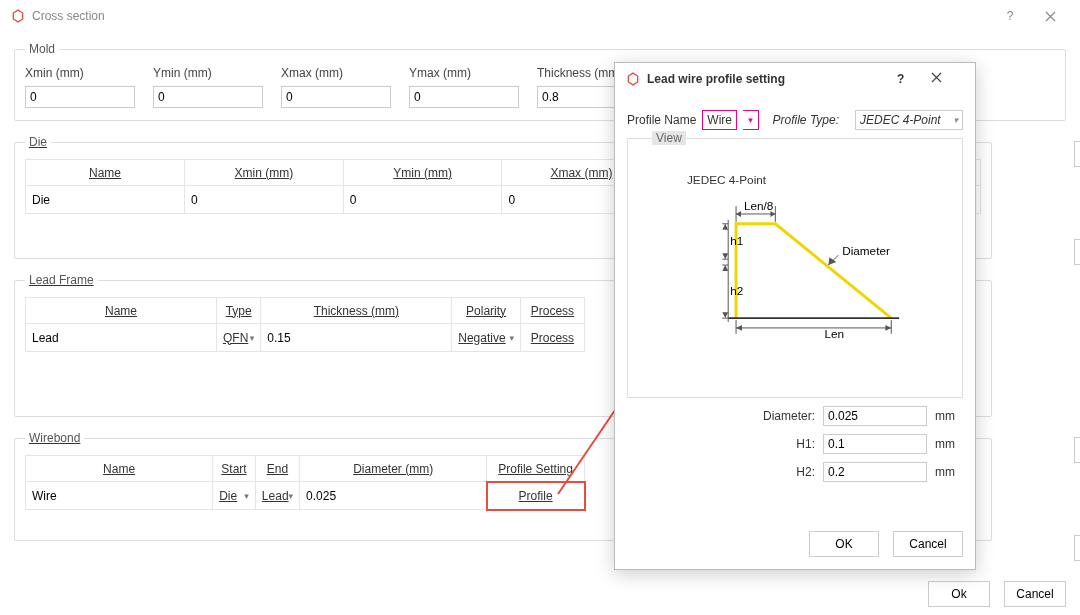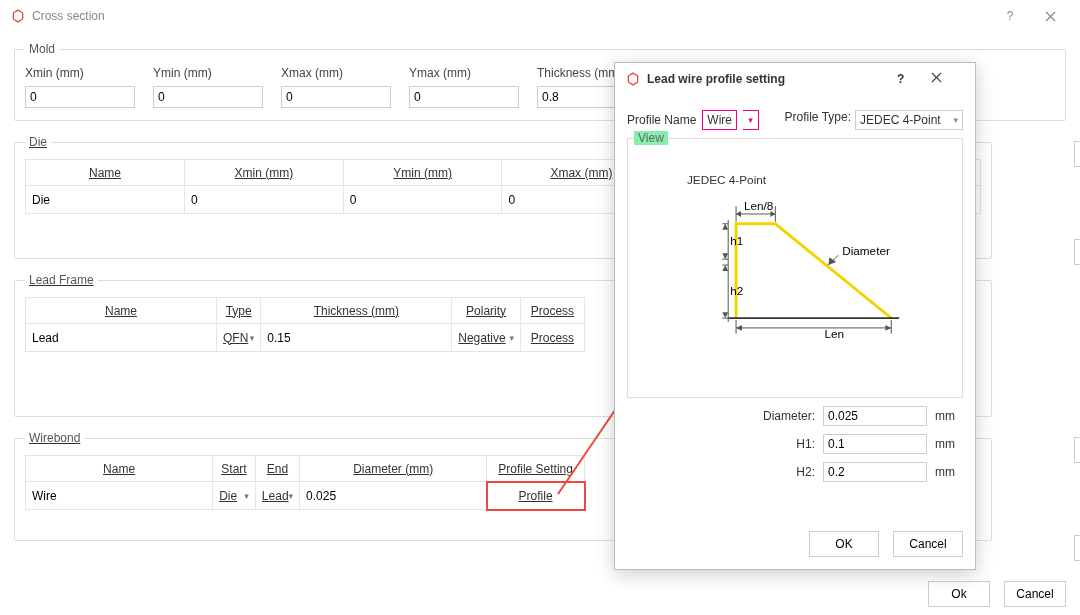--- a/index.html
+++ b/index.html
@@ -45,28 +45,28 @@
   .dialog {
     position: absolute; left: 614px; top: 62px; width: 362px; height: 508px;
     background: #fff; border: 1px solid #bbb; box-shadow: 0 4px 18px rgba(0,0,0,.2);
   }
   .dlg-title { height: 32px; display: flex; align-items: center; padding: 0 10px; font-weight: 600; color: #333; }
   .dlg-title .spacer { flex: 1; }
   .dlg-title .win-btn { width: 34px; }
 
   .dlg-body { padding: 4px 12px 10px 12px; }
   .dlg-row { display: flex; align-items: center; gap: 6px; margin-bottom: 8px; margin-top: 11px; }
-  .dlg-row .right { margin-left: auto; display: flex; gap: 4px; }
+  .dlg-row .right { margin-left: auto; display: flex; align-items: center; gap: 16px; font-style: italic; }
   .combo { border: 1px solid #e08; height: 20px; padding: 0 4px; display: inline-flex; align-items: center; }
   .combo-btn { border: 1px solid #e08; border-left: none; height: 20px; width: 16px; display: inline-flex; align-items: center; justify-content: center; font-size: 9px; color: #e08; }
   .combo-plain { border: 1px solid #ccc; height: 20px; width: 108px; padding: 0 4px; display: inline-flex; align-items: center; justify-content: space-between; }
   .combo-plain .caret { font-size: 9px; color: #888; }
 
   .dlg-view { border: 1px solid #ddd; height: 260px; position: relative; margin-top: 4px; }
-  .dlg-view-legend { position: absolute; top: -8px; left: 6px; background: #86efac; padding: 0 4px; color: #666; }
+  .dlg-view-legend { position: absolute; top: -8px; left: 24px; background: #e5e5e5; padding: 0 4px; color: #666; }
 
   .param-row { display: flex; align-items: center; justify-content: flex-end; gap: 8px; margin-top: 8px; }
   .param-row label { width: 70px; text-align: right; }
   .param-row input { border: 1px solid #ccc; height: 20px; width: 104px; padding: 0 4px; }
   .param-row .unit { width: 28px; }
 
   .dlg-buttons { position: absolute; right: 12px; bottom: 12px; display: flex; gap: 14px; }
   .dlg-buttons .btn { width: 70px; }
 
   

